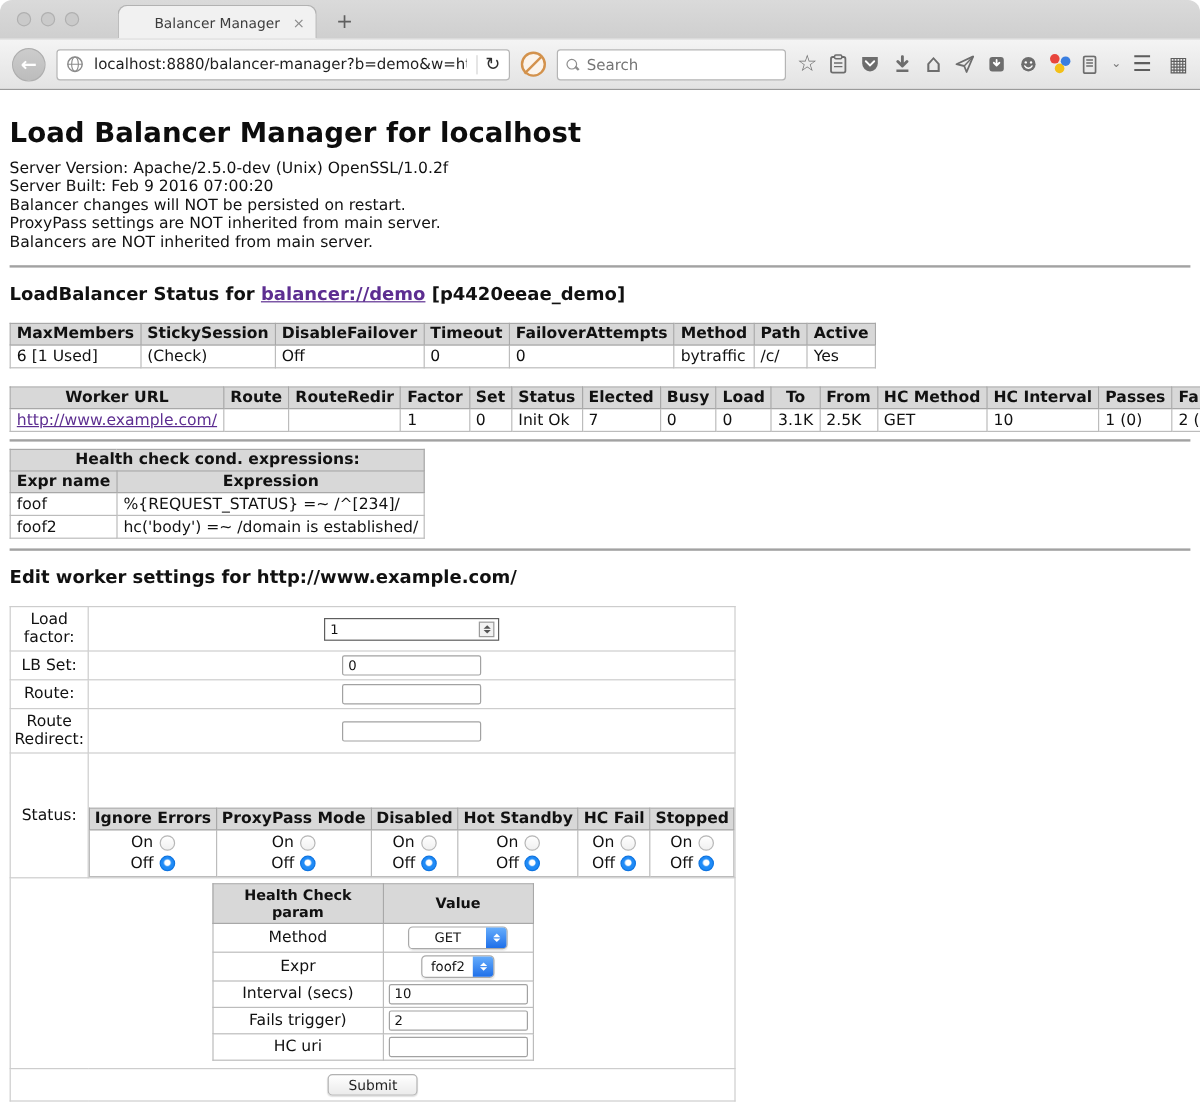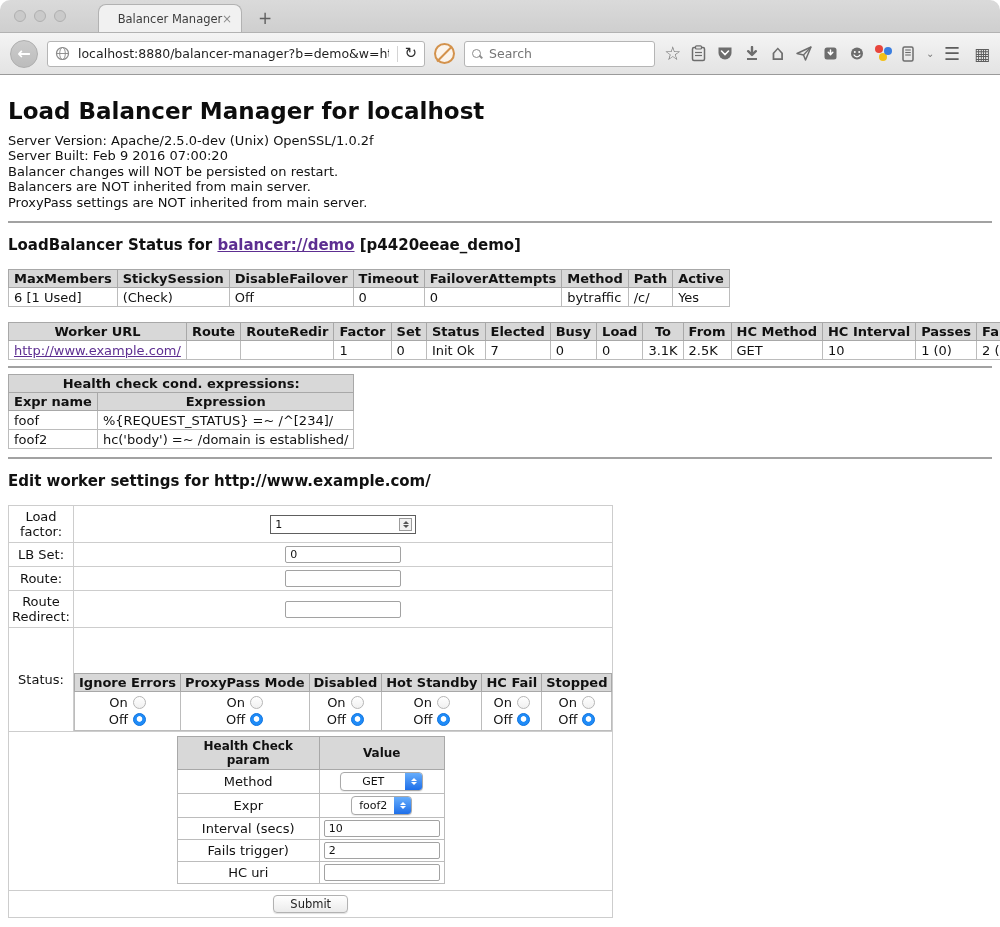--- a/index.html
+++ b/index.html
@@ -5,21 +5,21 @@
   * { box-sizing: border-box; }
   html,body { margin:0; padding:0; background:#fff; }
   body { font-family:"DejaVu Sans","Liberation Sans",sans-serif; }
   .window { width:1000px; height:927px; overflow:hidden; background:#fff; }
 
   
   .tabbar { height:33px; background:linear-gradient(#dadada,#cfcfcf); border-bottom:1px solid #b2b2b2;
             border-radius:10px 10px 0 0; position:relative; display:flex; align-items:flex-end; }
   .lights { position:absolute; left:14px; top:10px; display:flex; gap:8px; }
   .light { width:12px; height:12px; border-radius:50%; background:#cacaca; border:1px solid #b0b0b0; }
-  .tab { margin-left:98px; width:144px; height:28px; background:#f1f1f1; border:1px solid #b2b2b2; border-bottom:none;
+  .tab { margin-left:98px; width:166px; height:28px; background:#f1f1f1; border:1px solid #b2b2b2; border-bottom:none;
          border-radius:8px 8px 0 0; display:flex; align-items:center; justify-content:center; position:relative;
          font-size:11.5px; color:#3d3d3d; }
   .tab-close { position:absolute; right:9px; color:#8b8b8b; font-size:12px; cursor:default; }
   .newtab { margin-left:16px; margin-bottom:5px; font-size:17px; color:#5f5f5f; line-height:1; }
 
   .toolbar { height:42px; background:linear-gradient(#f4f4f4,#e3e3e3); border-bottom:1px solid #9a9a9a;
              display:flex; align-items:center; padding:0 10px; gap:9px; }
   .backbtn { flex:0 0 28px; width:28px; height:28px; border-radius:50%; border:1px solid #aeaeae;
              background:linear-gradient(#cccccc,#bcbcbc); color:#fff; font-size:16px; font-weight:bold;
              display:flex; align-items:center; justify-content:center; }
@@ -207,22 +207,22 @@
       <span class="grid-glyph">▦</span>
     </div>
   </div>
 
   <div class="content">
     <h1>Load Balancer Manager for localhost</h1>
 
     <div class="infoline">Server Version: Apache/2.5.0-dev (Unix) OpenSSL/1.0.2f</div>
     <div class="infoline">Server Built: Feb 9 2016 07:00:20</div>
     <div class="infoline">Balancer changes will NOT be persisted on restart.</div>
+    <div class="infoline">ProxyPass settings are NOT inherited from main server.</div>
     <div class="infoline">Balancers are NOT inherited from main server.</div>
-    <div class="infoline">ProxyPass settings are NOT inherited from main server.</div>
 
     <hr>
 
     <h3><span>LoadBalancer Status for </span><a class="vlink" href="#">balancer://demo</a><span> [p4420eeae_demo]</span></h3>
 
     <table class="dtable">
       <colgroup>
         <col style="width:97px">
           <col style="width:95px">
           <col style="width:109px">

